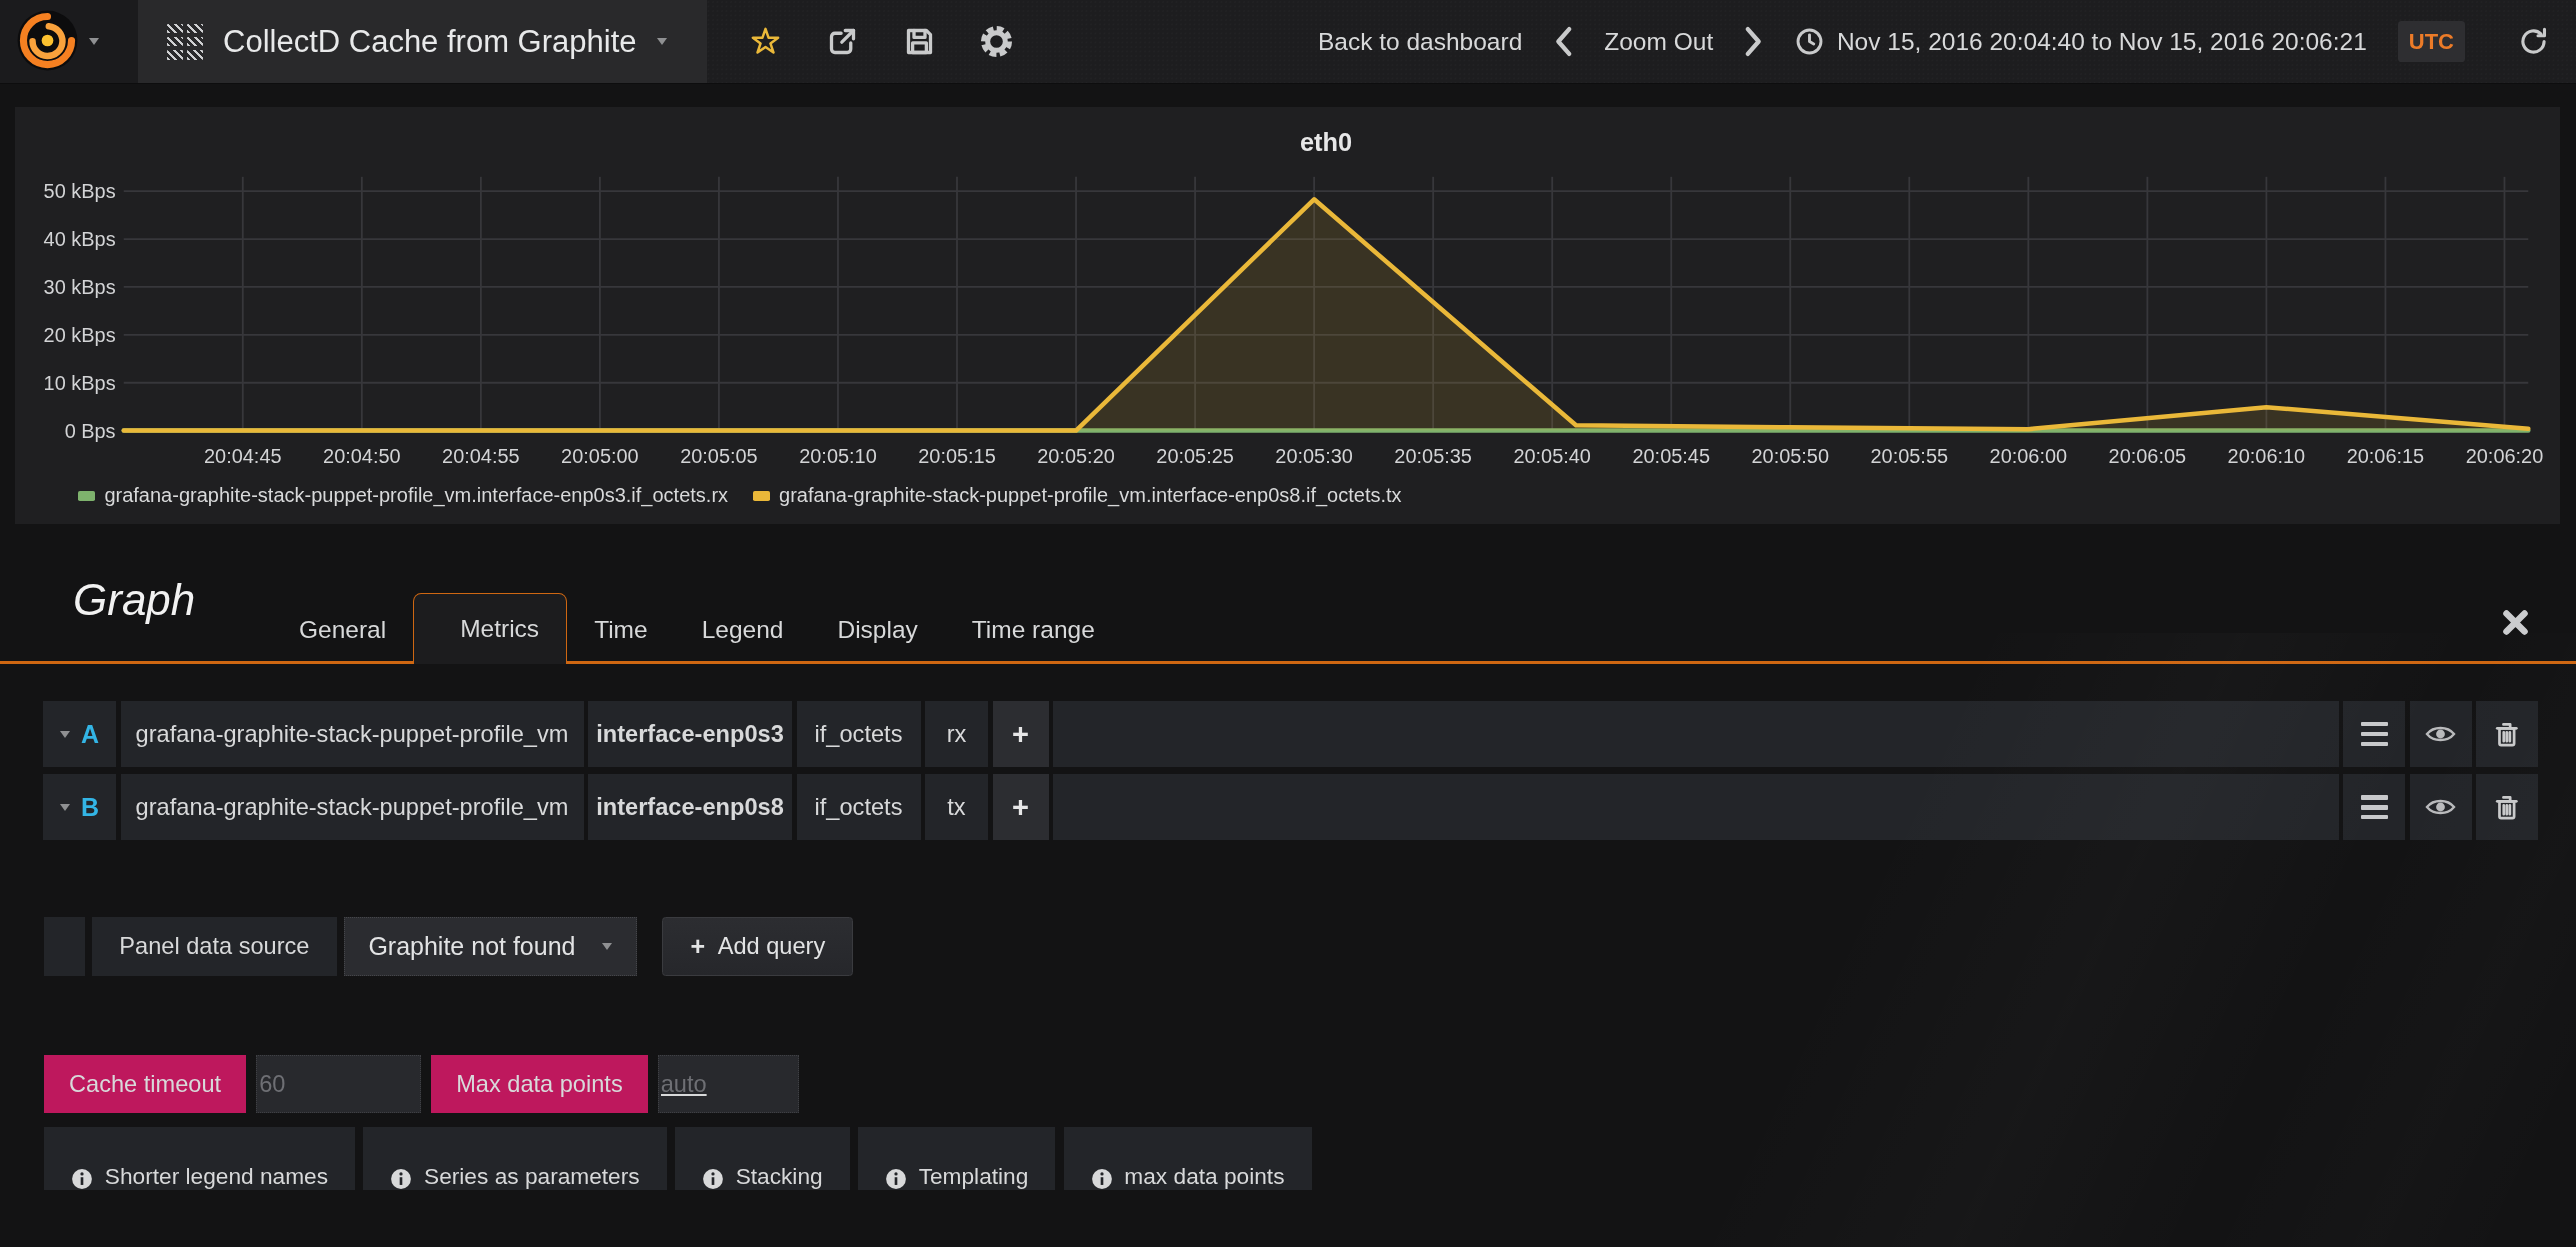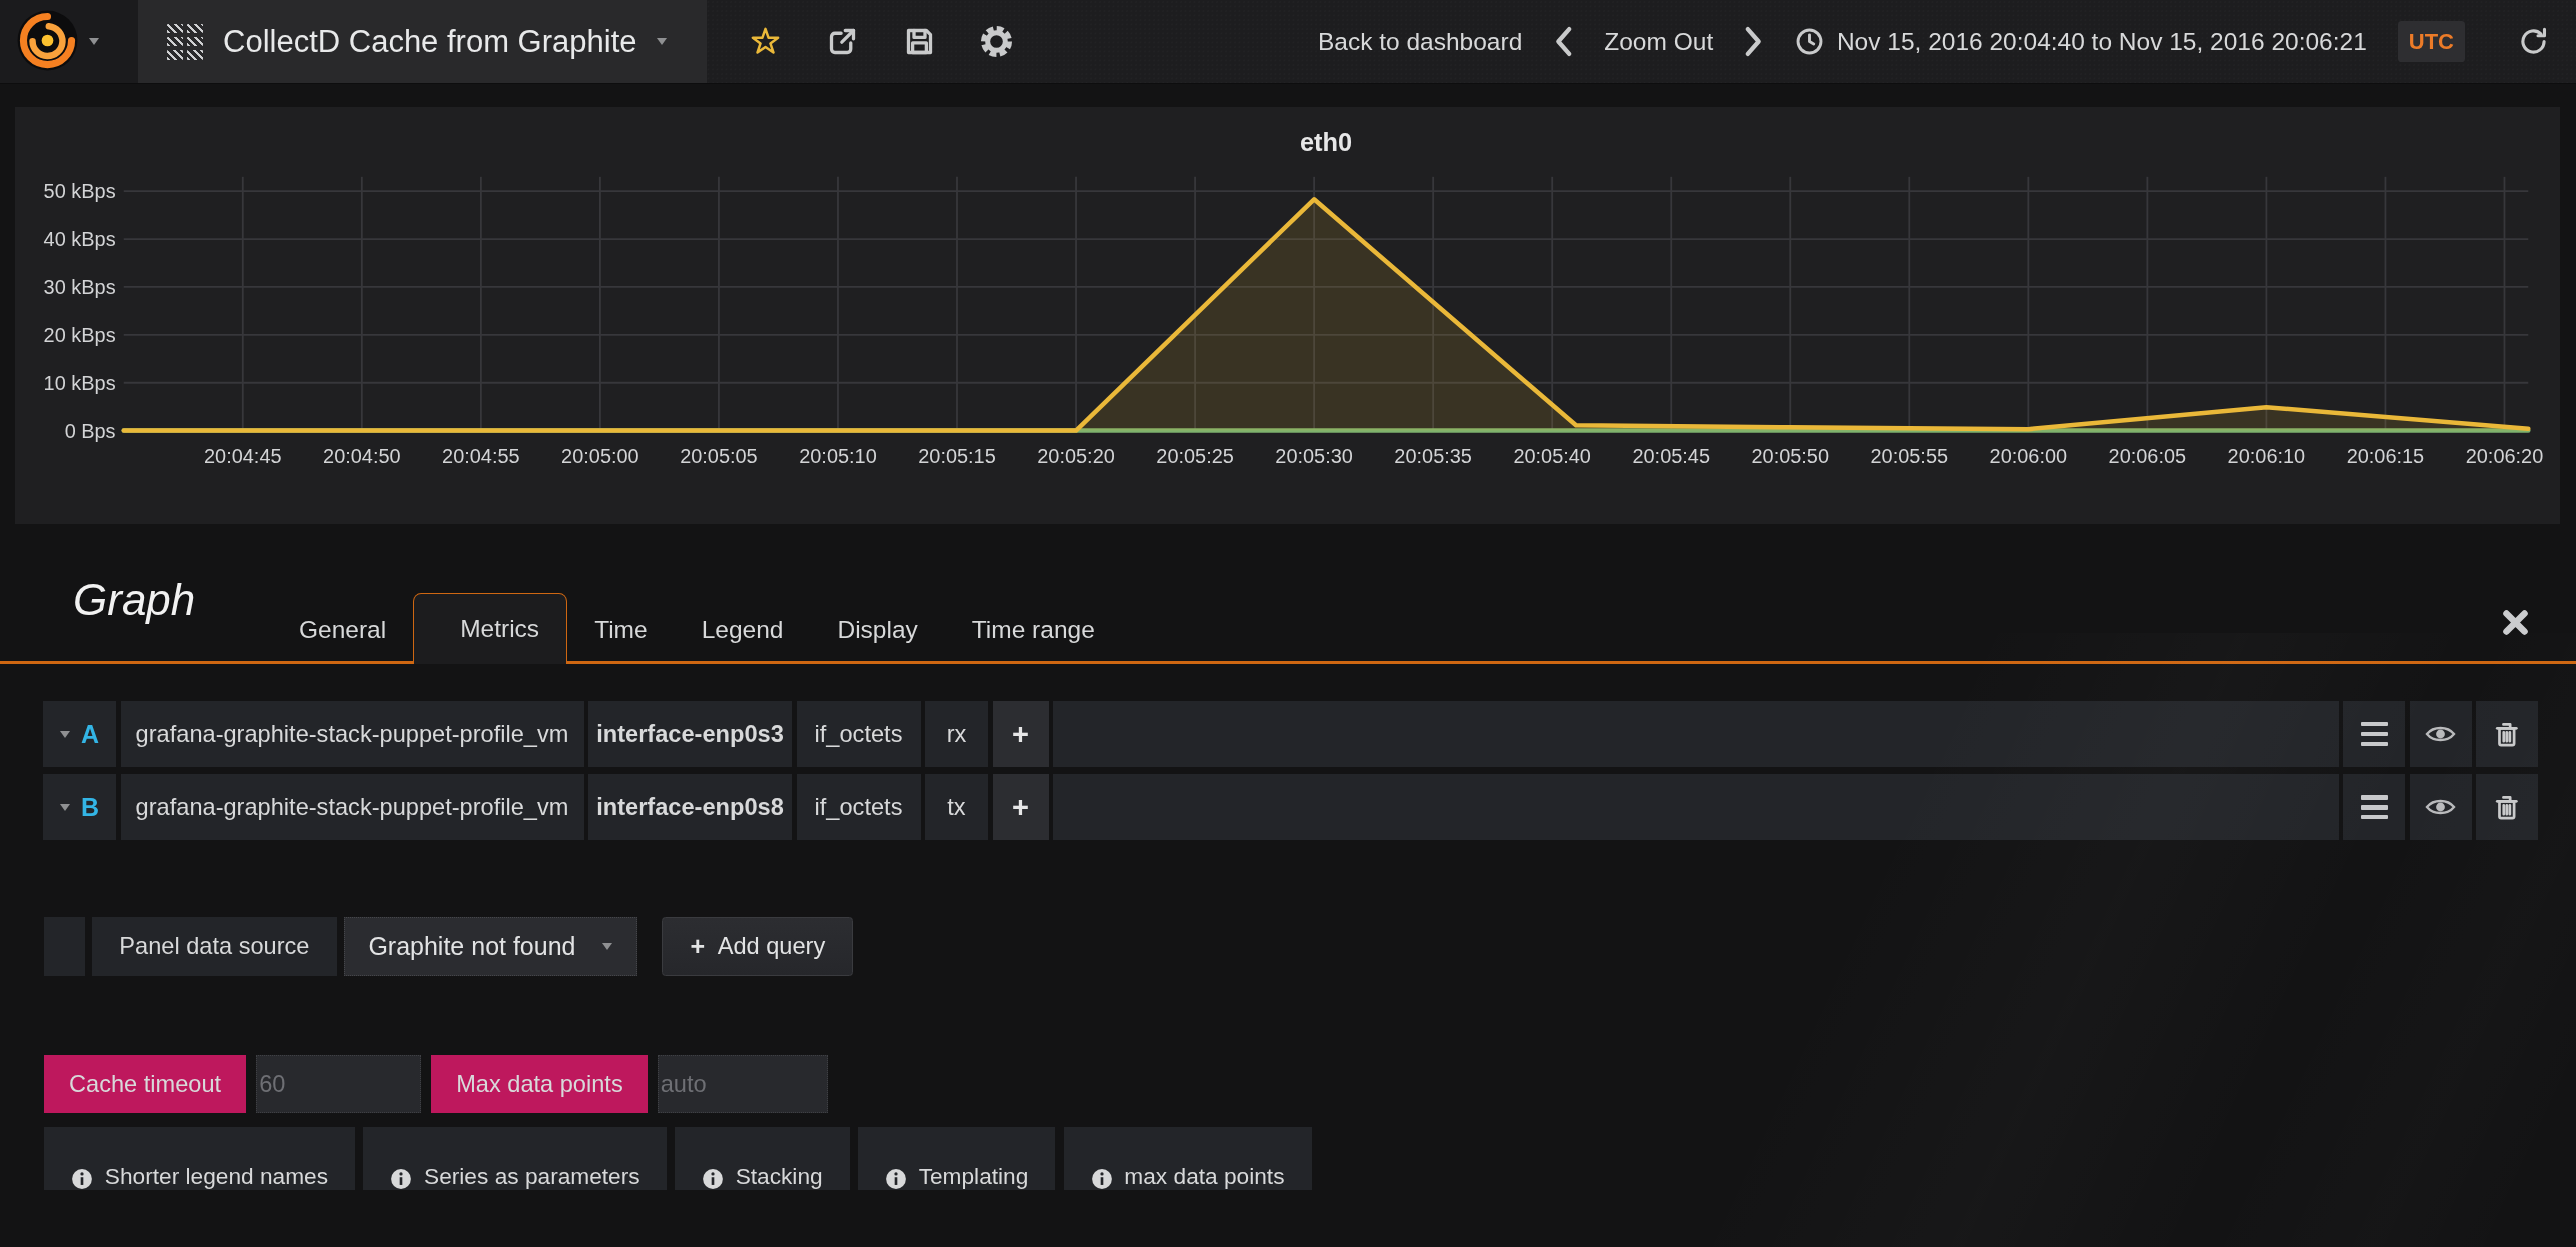--- a/index.html
+++ b/index.html
@@ -77,21 +77,21 @@
   .ds-toggle { width:41px; }
   .ds-label { padding:0 27px; }
   .ds-dropdown { background:#2b2c30; border:0.9px dotted #45464a; padding:0 23.6px; display:flex; align-items:center; gap:27px; font-size:25px; color:#e2e3e4; cursor:pointer; }
   .add-query-btn { margin-left:18px; background:linear-gradient(#2c2d31,#26272b); border:0.9px solid #3a3b3f; border-radius:3.6px; padding:0 27px; display:flex; align-items:center; gap:12.7px; font-size:23.6px; color:#e2e3e4; cursor:pointer; }
   .plus-glyph { font-weight:bold; font-size:25px; }
   
   .opt-row { position:absolute; left:44px; top:531px; height:58px; display:flex; gap:10px; }
   .opt-label { background:#be185d; display:flex; align-items:center; padding:0 25px; font-size:23.6px; color:#d8d9da; }
   .opt-input { width:165px; background:#28292d; border:0.9px dotted #3f4044; color:#d8d9da; font-size:23.6px; padding:0 2px; font-family:"Liberation Sans",sans-serif; }
   .opt-input::placeholder { color:#6e6f74; opacity:1; }
-  .opt-input.wide { width:170px; }
+  .opt-input.wide { width:141px;text-decoration:underline; }
   
   .help-row { position:absolute; left:44px; top:603px; height:63px; display:flex; gap:8.2px; }
   .help-btn { background:#232529; border:none; display:flex; align-items:flex-end; gap:11.8px; padding:0 27px; font-size:22.7px; color:#d8d9da; cursor:pointer; font-family:"Liberation Sans",sans-serif; }
   svg.lineicon { stroke:#c9cacb; fill:none; stroke-width:2.4; stroke-linecap:round; stroke-linejoin:round; }
 </style>
 </head>
 <body>
 
 <header class="navbar">
   <div class="logo-block">
@@ -226,20 +226,30 @@
       <text x="2221.3861386138615" y="393" class="tick xtick">20:06:00</text>
       <text x="2352.7227722772277" y="393" class="tick xtick">20:06:05</text>
       <text x="2484.059405940594" y="393" class="tick xtick">20:06:10</text>
       <text x="2615.39603960396" y="393" class="tick xtick">20:06:15</text>
       <text x="2746.732673267327" y="393" class="tick xtick">20:06:20</text>
       <polyline points="120,357 2773,357" fill="none" stroke="#7EB26D" stroke-width="5" stroke-linejoin="round" stroke-linecap="round"></polyline>
       <path d="M 120 357 L 382.6732673267327 357 L 645.3465346534654 357 L 908.0198019801979 357 L 1170.6930693069307 357 L 1433.3663366336634 101.83018867924528 L 1722.3069306930693 351.188679245283 L 1958.7128712871286 353.3018867924528 L 2221.3861386138615 355.41509433962267 L 2484.059405940594 331.1132075471698 L 2773 354.8867924528302 L 2773 357 L 120 357 Z" fill="#EAB839" fill-opacity="0.13" stroke="none"></path>
       <polyline points="120,357 382.6732673267327,357 645.3465346534654,357 908.0198019801979,357 1170.6930693069307,357 1433.3663366336634,101.83018867924528 1722.3069306930693,351.188679245283 1958.7128712871286,353.3018867924528 2221.3861386138615,355.41509433962267 2484.059405940594,331.1132075471698 2773,354.8867924528302" fill="none" stroke="#EAB839" stroke-width="5" stroke-linejoin="round" stroke-linecap="round"></polyline>
       <text x="1446.5" y="48" class="chart-title">eth0</text>
     </svg>
+  <div id="chart-legend" class="chart-legend">
+      <span class="legend-item">
+        <span class="legend-swatch" style="background: rgb(126, 178, 109);"></span>
+        <span class="legend-label">grafana-graphite-stack-puppet-profile_vm.interface-enp0s3.if_octets.rx</span>
+      </span>
+      <span class="legend-item">
+        <span class="legend-swatch" style="background: rgb(234, 184, 57);"></span>
+        <span class="legend-label">grafana-graphite-stack-puppet-profile_vm.interface-enp0s8.if_octets.tx</span>
+      </span>
+    </div>
 </section>
 
 <section class="editor">
   <h2 class="graph-heading">Graph</h2>
 
   <div class="tab-row">
     <div class="tab-underline"></div>
     <div class="tabs">
       <div class="tab">General</div>
       <div class="tab active">Metrics</div>

